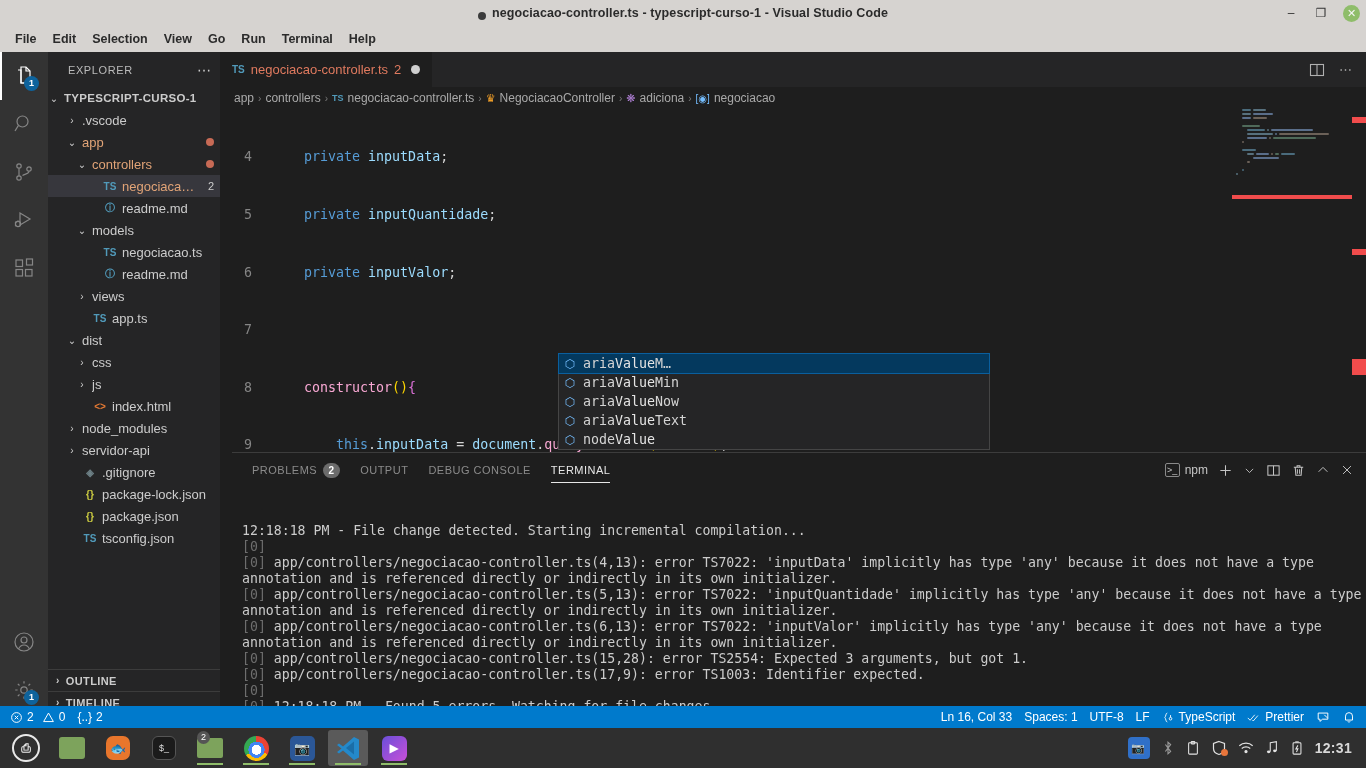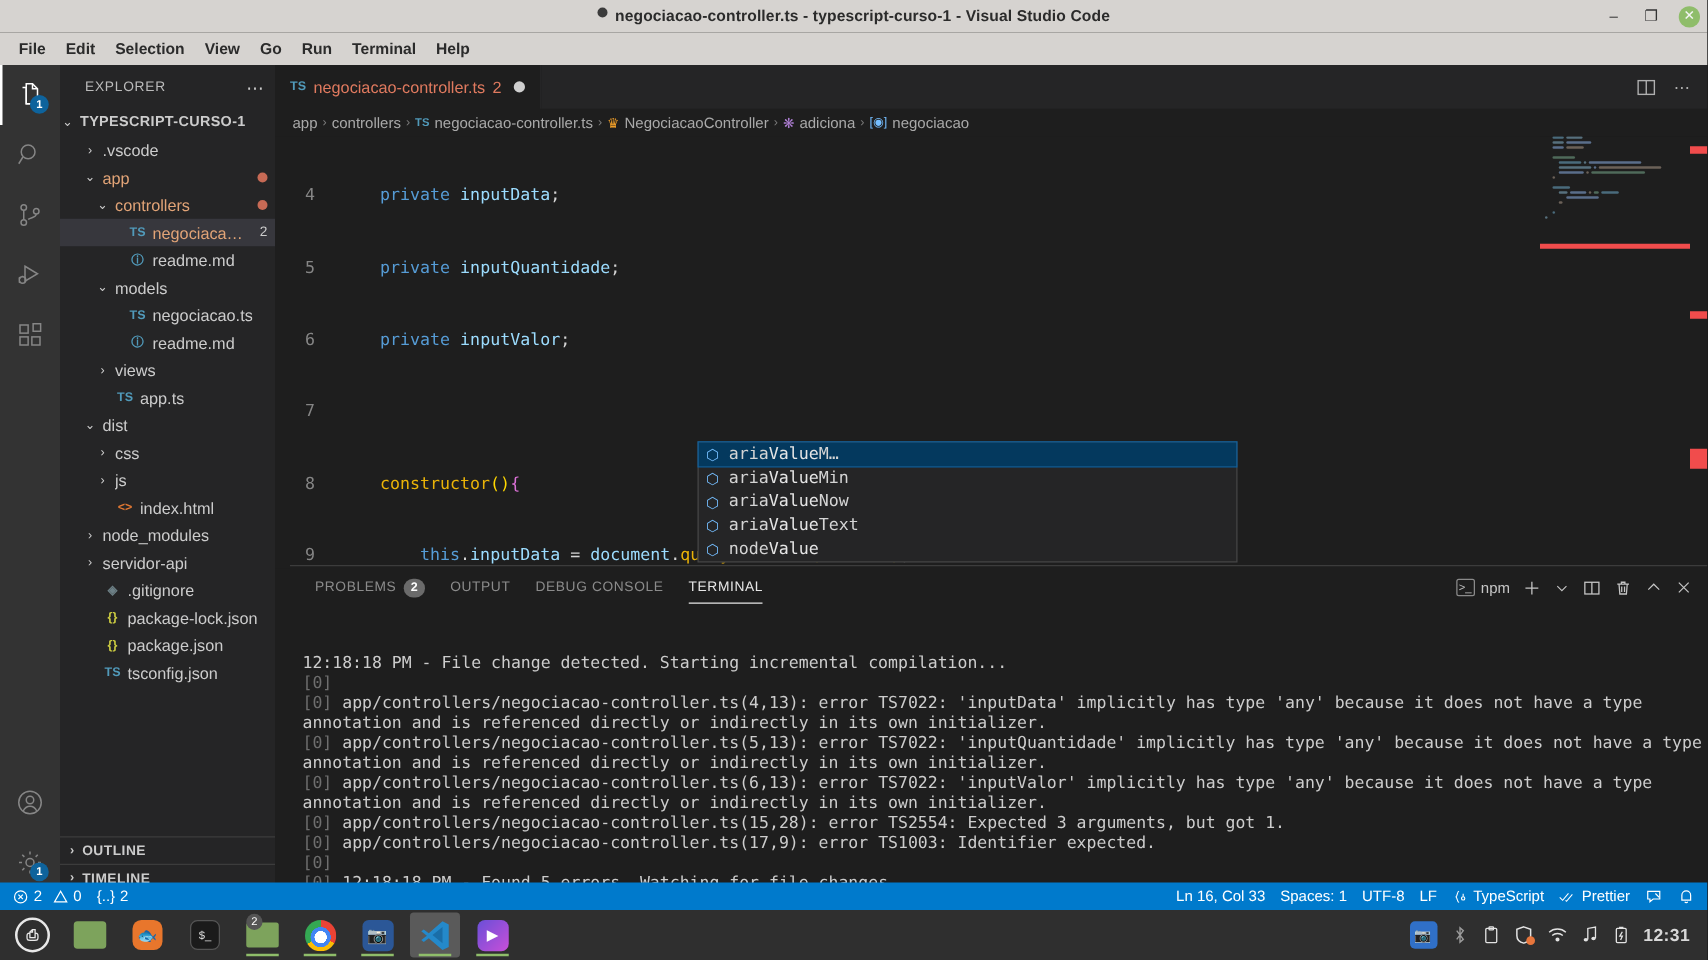--- a/index.html
+++ b/index.html
@@ -14,21 +14,21 @@
   }
   .app { position: relative; width: 1366px; height: 768px; }
 
   
   .titlebar {
     position: absolute; top: 0; left: 0; width: 1366px; height: 26px;
     background: #d6d3d0; color: #2b2b2b;
     display: flex; align-items: center; justify-content: center;
     font-size: 12.5px;
   }
-  .titlebar .title { display: flex; align-items: flex-start; gap: 6px; font-weight: 600; letter-spacing: .1px;}
+  .titlebar .title { display: flex; align-items: flex-end; gap: 6px; font-weight: 600; letter-spacing: .1px;}
   .dirty-dot { width: 8px; height: 8px; border-radius: 50%; background: #3b3b3b; display: inline-block; }
   .win-btns { position: absolute; right: 6px; top: 0; height: 26px; display: flex; align-items: center; gap: 14px; }
   .win-btn { width: 16px; height: 16px; display: flex; align-items: center; justify-content: center; font-size: 12px; color: #333; }
   .win-close { width: 17px; height: 17px; border-radius: 50%; background: #8fbd6a; color: #f5f5f5; font-size: 11px; line-height: 1; display:flex; align-items:center; justify-content:center; }
 
   
   .menubar {
     position: absolute; top: 26px; left: 0; width: 1366px; height: 26px;
     background: #d6d3d0; color: #2b2b2b;
     display: flex; align-items: center; padding-left: 8px; gap: 2px;
@@ -107,21 +107,21 @@
 
   
   .code-wrap { position: relative; height: 346px; overflow: hidden; background: #1e1e1e; }
   .code {
     font-family: "DejaVu Sans Mono", "Liberation Mono", monospace;
     font-size: 13.3px; line-height: 19.2px; white-space: pre;
   }
   .cl { display: flex; height: 19.2px; }
   .ln { width: 52px; text-align: right; padding-right: 20px; color: #858585; flex: none; }
   .ctext { position: relative; }
-  .kw { color: #569cd6; }  .fn { color: #eab308; }
+  .kw { color: #569cd6; }  .fn { color: #f9a8d4; }
   .var { color: #9cdcfe; }  .str { color: #ce9178; }
   .pl { color: #ffd700; } .pl2 { color: #da70d6; }
   .plain { color: #d4d4d4; }
 
   
   .minimap { position: absolute; top: 0; right: 14px; width: 120px; height: 346px; background: #1e1e1e; overflow: hidden; }
   .mm-line { height: 3px; display: flex; gap: 2px; margin-bottom: 1px; padding-left: 4px; }
   .mm-blk { height: 2px; border-radius: 1px; }
   .mm-err { position: absolute; left: 0; width: 120px; height: 4px; background: #f14c4c; }
   .scroll-deco { position: absolute; top: 0; right: 0; width: 14px; height: 346px; background: #1e1e1e; }

